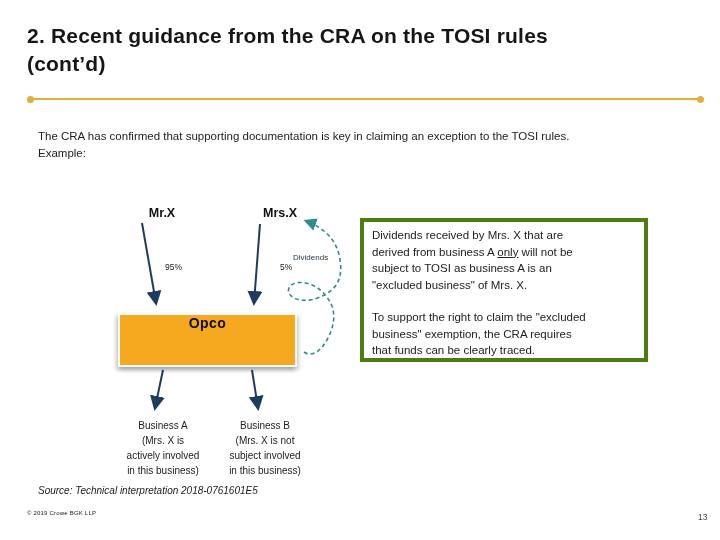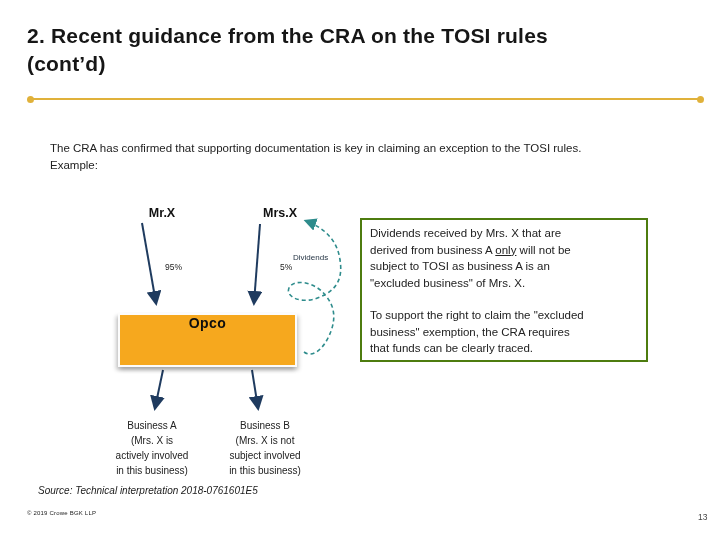--- a/index.html
+++ b/index.html
@@ -10,21 +10,21 @@
   .pre{white-space:pre-line;}
   .title{
     position:absolute;left:27px;top:22px;width:670px;margin:0;
     font-size:21px;line-height:28px;font-weight:bold;color:#161616;letter-spacing:.2px;
   }
   .rule{position:absolute;left:31px;top:98px;width:670px;height:2px;background:var(--accent-gold);}
   .dot{position:absolute;width:7px;height:7px;border-radius:50%;background:var(--accent-gold);top:95.5px;}
   .dot-l{left:27px;}
   .dot-r{left:697px;}
   .intro{
-    position:absolute;left:38px;top:128px;width:640px;margin:12px;
+    position:absolute;left:38px;top:128px;width:640px;margin:0;
     font-size:11.5px;line-height:17px;color:#222;
   }
   .diagram-lines{position:absolute;left:0;top:0;width:720px;height:540px;}
   .navy-stroke{stroke:var(--navy);stroke-width:2;fill:none;}
   .navy-fill{fill:var(--navy);}
   .teal-stroke{stroke:var(--teal);stroke-width:1.6;fill:none;stroke-dasharray:4 3;}
   .teal-fill{fill:var(--teal);}
   .person{
     position:absolute;top:194px;margin:12px;font-size:12.5px;font-weight:bold;color:#111;
     width:60px;text-align:center;
@@ -39,25 +39,25 @@
     position:absolute;left:118px;top:313px;width:179px;height:54px;
     background:var(--opco-fill);border:2px solid #fcfcfc;box-sizing:border-box;
     box-shadow:-2px 3px 4px rgba(0,0,0,.22), 2px 3px 4px rgba(0,0,0,.18);
     display:flex;align-items:flex-start;justify-content:center;
     font-size:14px;font-weight:bold;color:#0e0e0e;letter-spacing:.4px;
   }
   .bizlabel{
     position:absolute;top:418px;width:124px;margin:0;text-align:center;
     font-size:10px;line-height:15px;color:#222;
   }
-  .biza{left:90px;}
+  .biza{left:101px;}
   .bizb{left:203px;}
   .callout{
     position:absolute;left:360px;top:218px;width:288px;height:144px;box-sizing:border-box;
-    border:2px solid #4d7c0f;background:#fff;padding:5px 8px;
+    border:4px solid #4d7c0f;background:#fff;padding:5px 8px;
     font-size:11.5px;line-height:16.5px;color:#222;
   }
   .callout p{margin:0 0 16px 0;}
   .callout p:last-child{margin-bottom:0;}
   .u{text-decoration:underline;}
   .source{
     position:absolute;left:38px;top:485px;margin:0;
     font-size:10px;font-style:italic;color:#1a1a1a;
   }
   .copyright{

